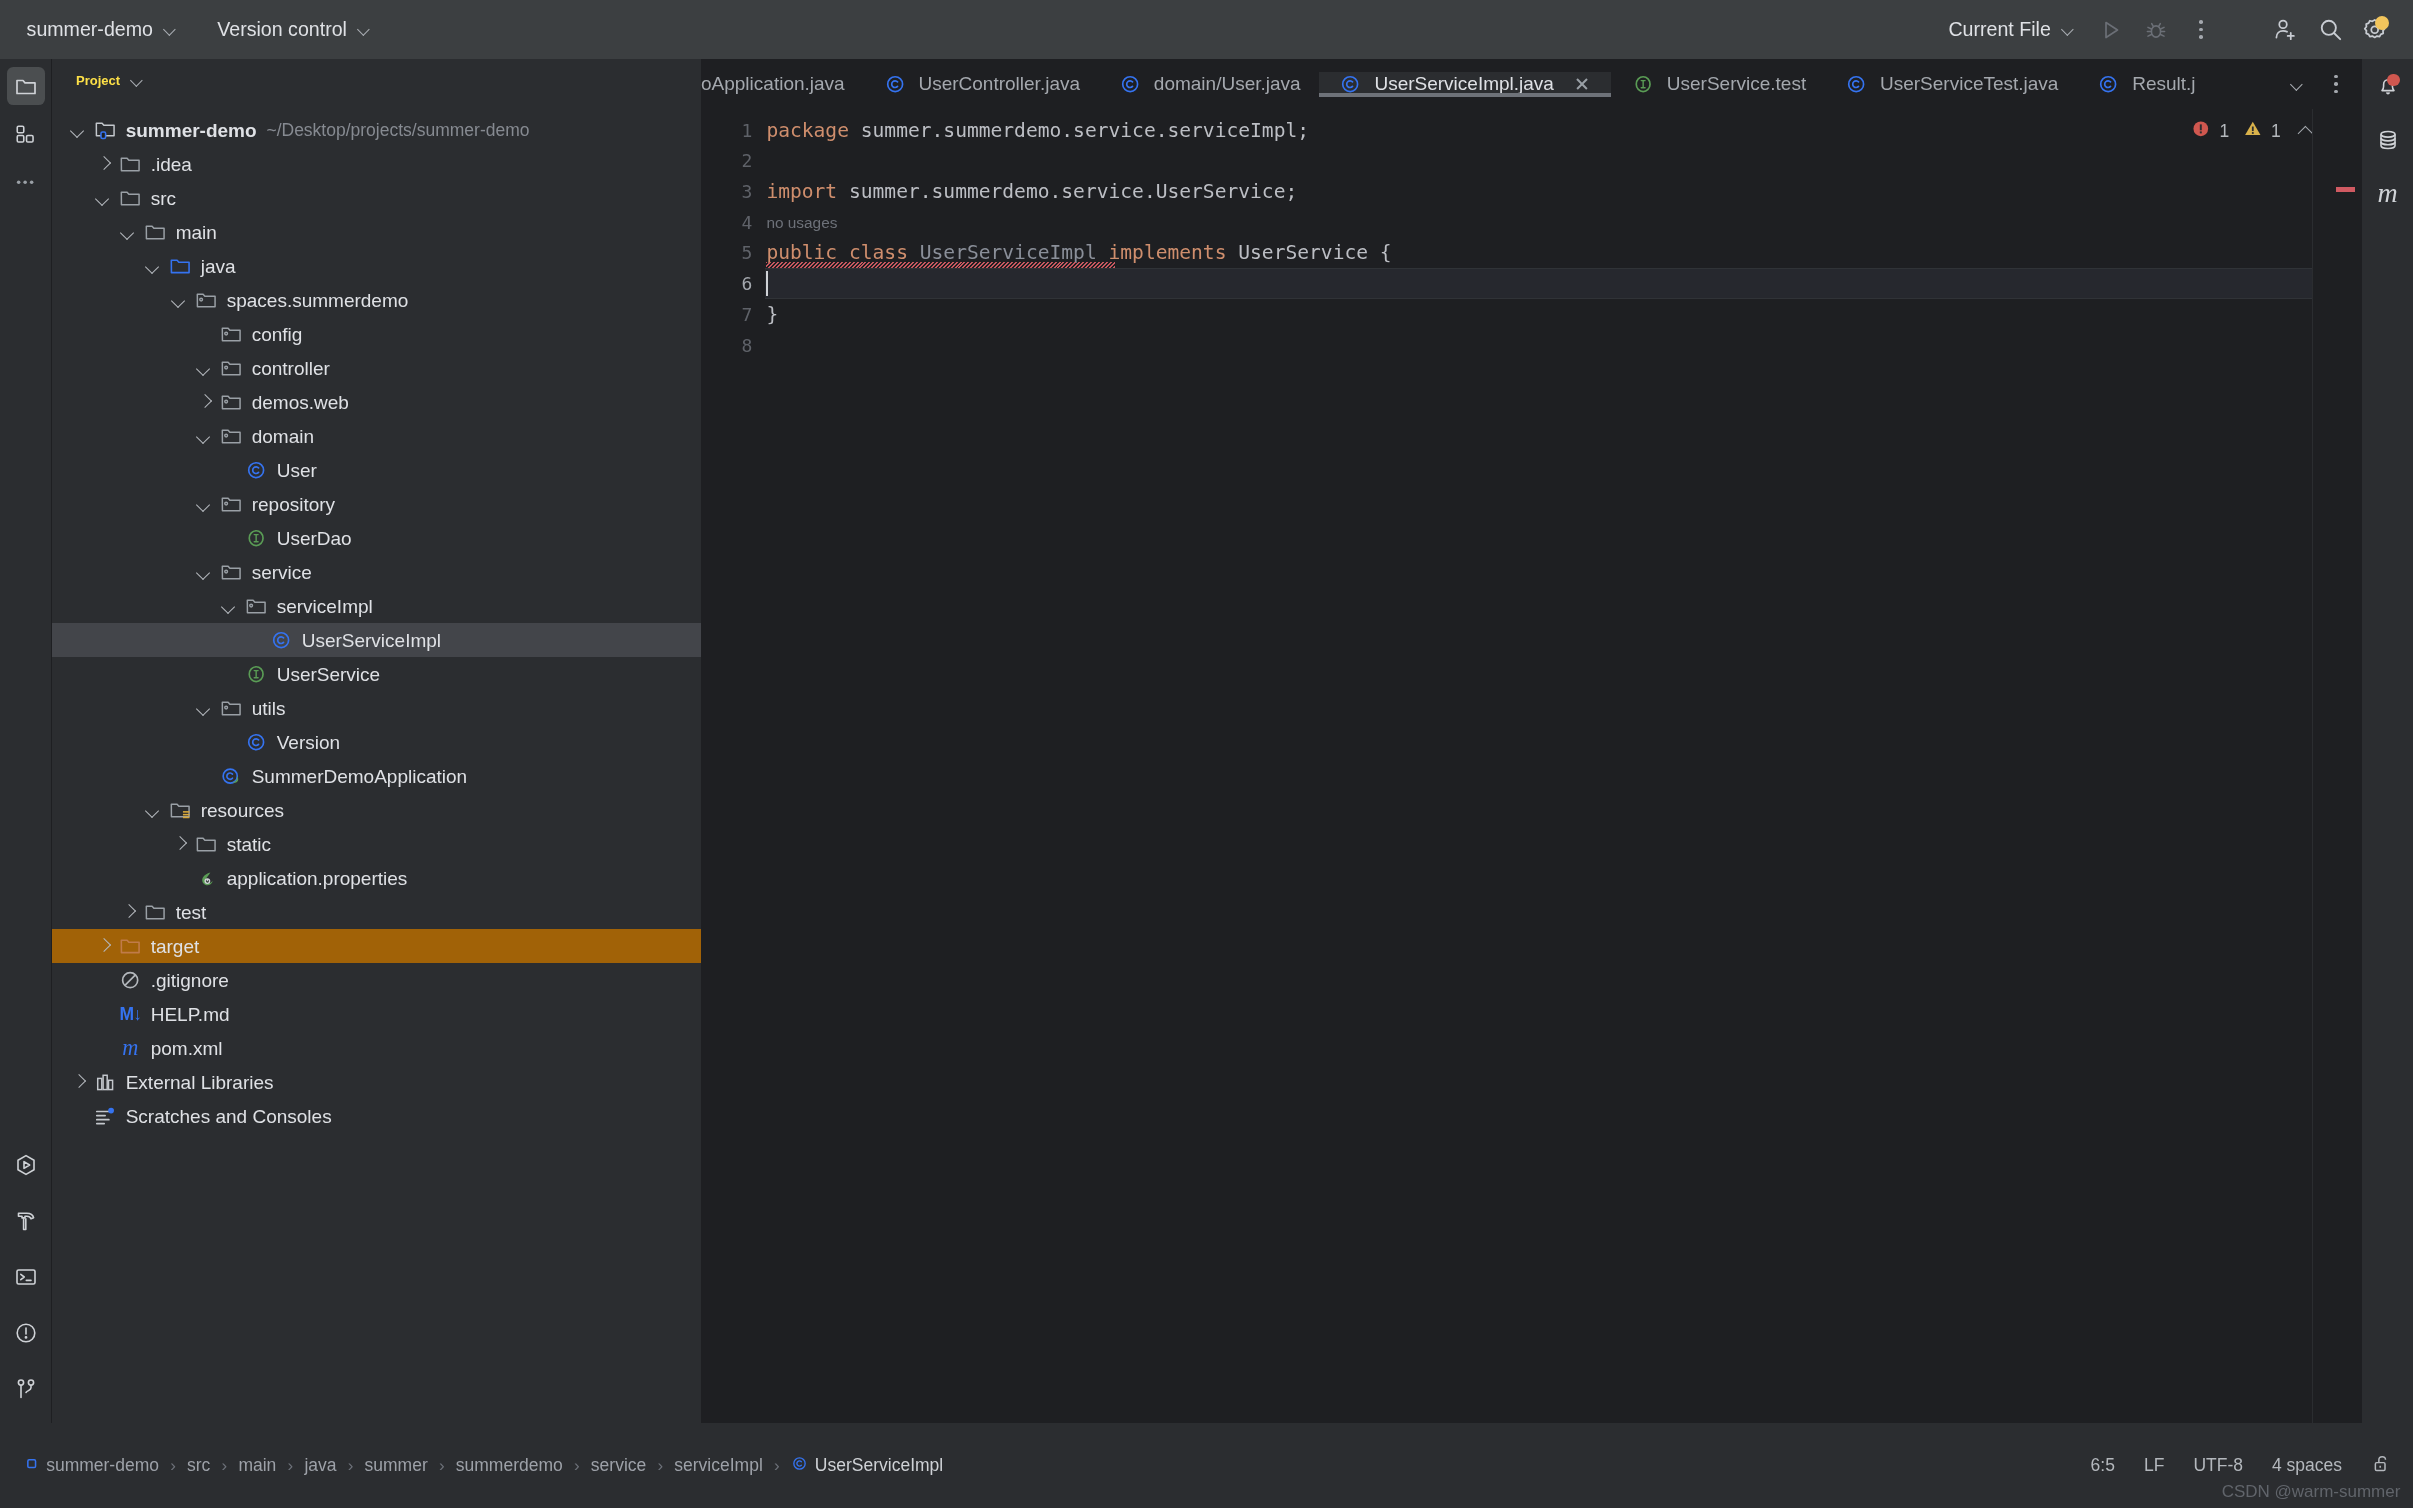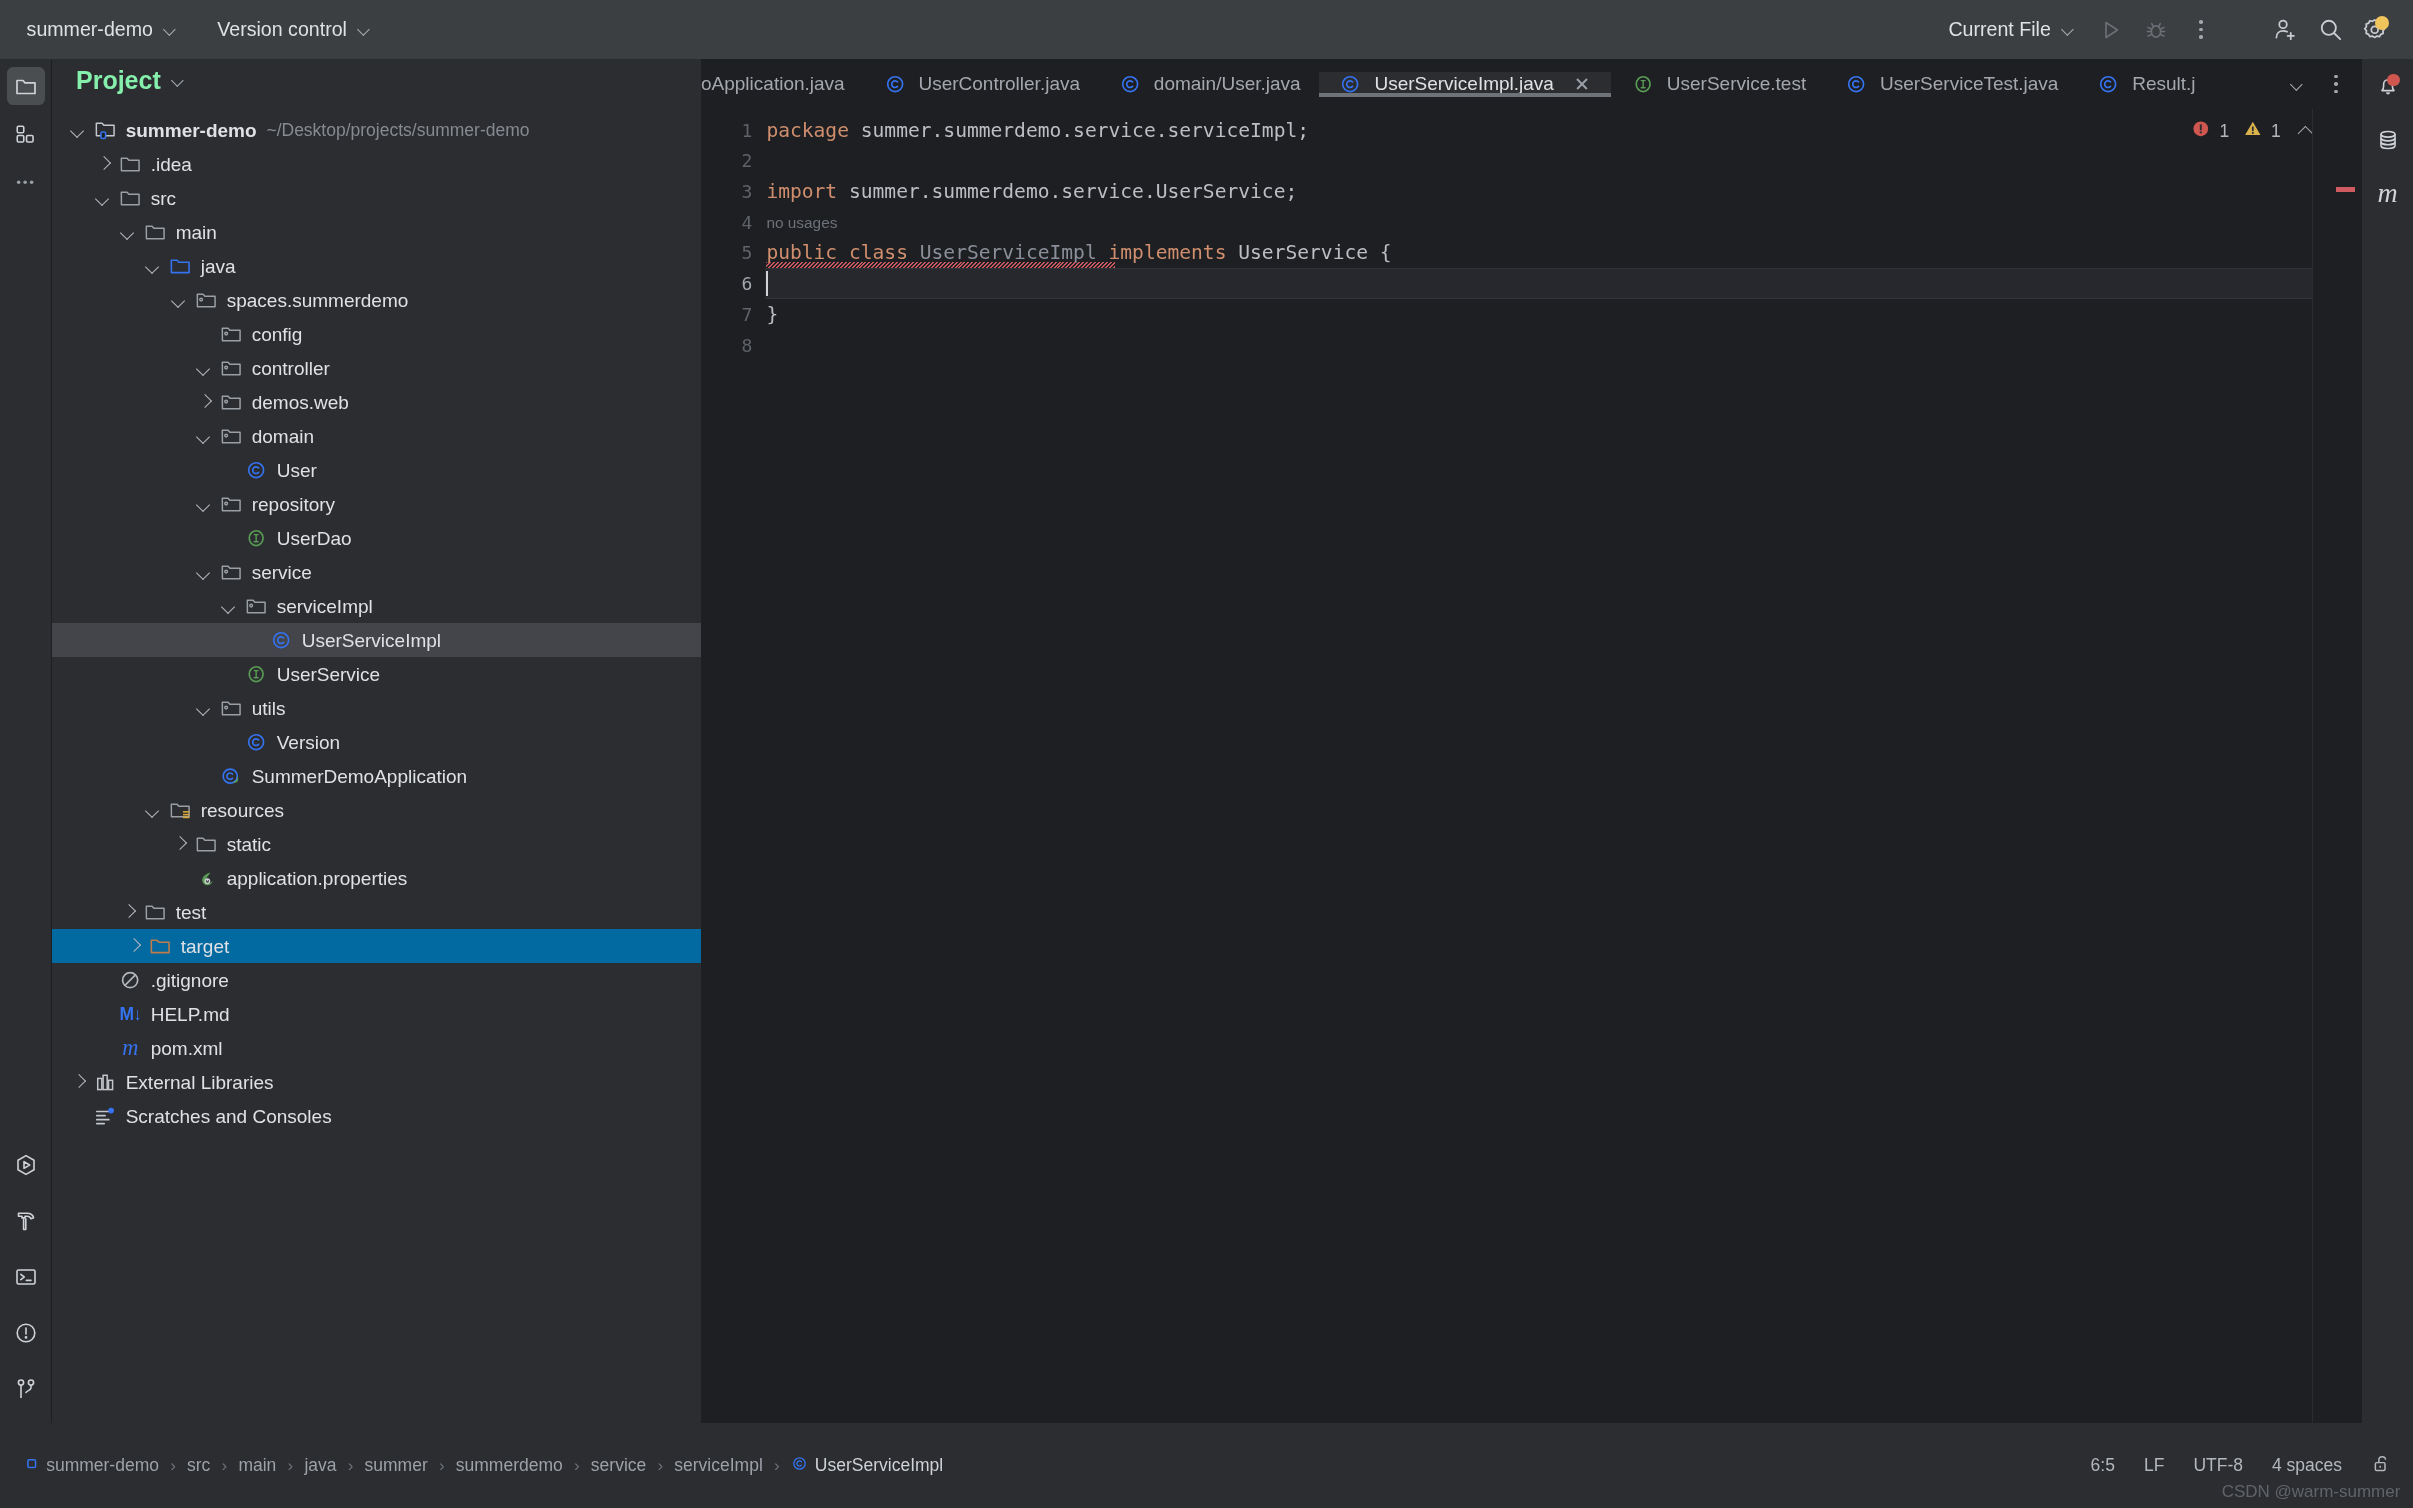--- a/index.html
+++ b/index.html
@@ -64,29 +64,29 @@
 
   
   #project {
     position:absolute; left:52px; top:59px; width:649px; height:1364px;
     background:#2b2d30;
     display:flex; flex-direction:column;
   }
   #project-header {
     height:43px; display:flex; align-items:center; padding-left:24px; gap:9.8px; flex:none;
   }
-  #project-header .ptitle { font-size:25px; color:#86efac; font-weight:bold; }
+  #project-header .ptitle { font-size:13px; color:#fde047; font-weight:bold; }
   #tree { flex:1; overflow:hidden; padding-top:11.2px; position:relative; }
 
   .row {
     height:34px; display:flex; align-items:center; white-space:nowrap;
     font-size:19px; color:#dfe1e5; position:relative;
   }
   .row.selected { background:#43454a; }
-  .row.target-hl { background:#0369a1;padding-left:30px; }
+  .row.target-hl { background:#a16207; }
   .twisty {
     width:24px; height:24px; flex:none; position:relative; margin-right:1.4px;
   }
   .twisty.down::before {
     content:""; position:absolute; left:6.3px; top:7.7px;
     width:9px; height:9px;
     border-right:1.8px solid #b4b8bd; border-bottom:1.8px solid #b4b8bd;
     transform:rotate(45deg);
   }
   .twisty.right::before {

